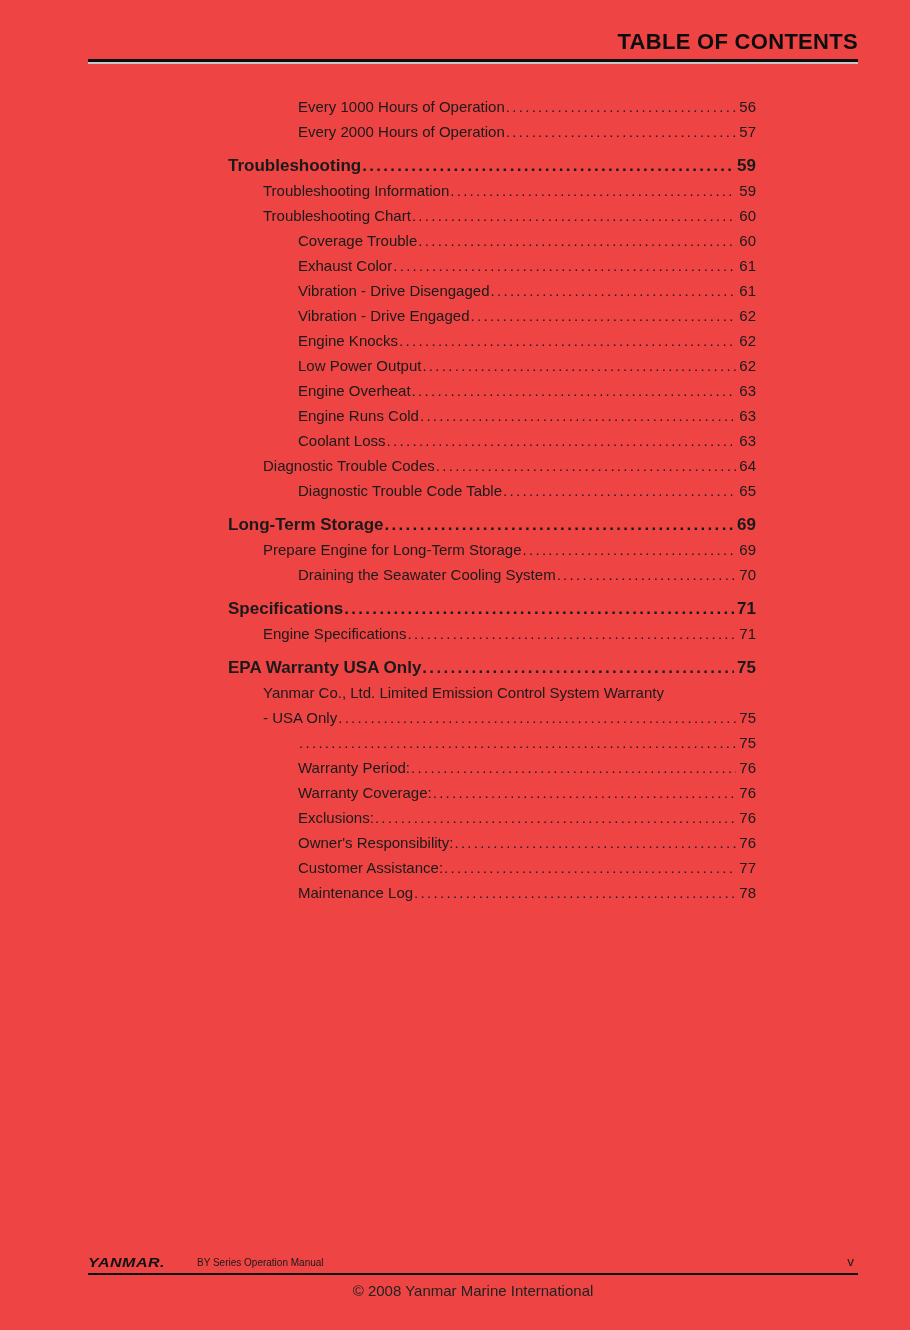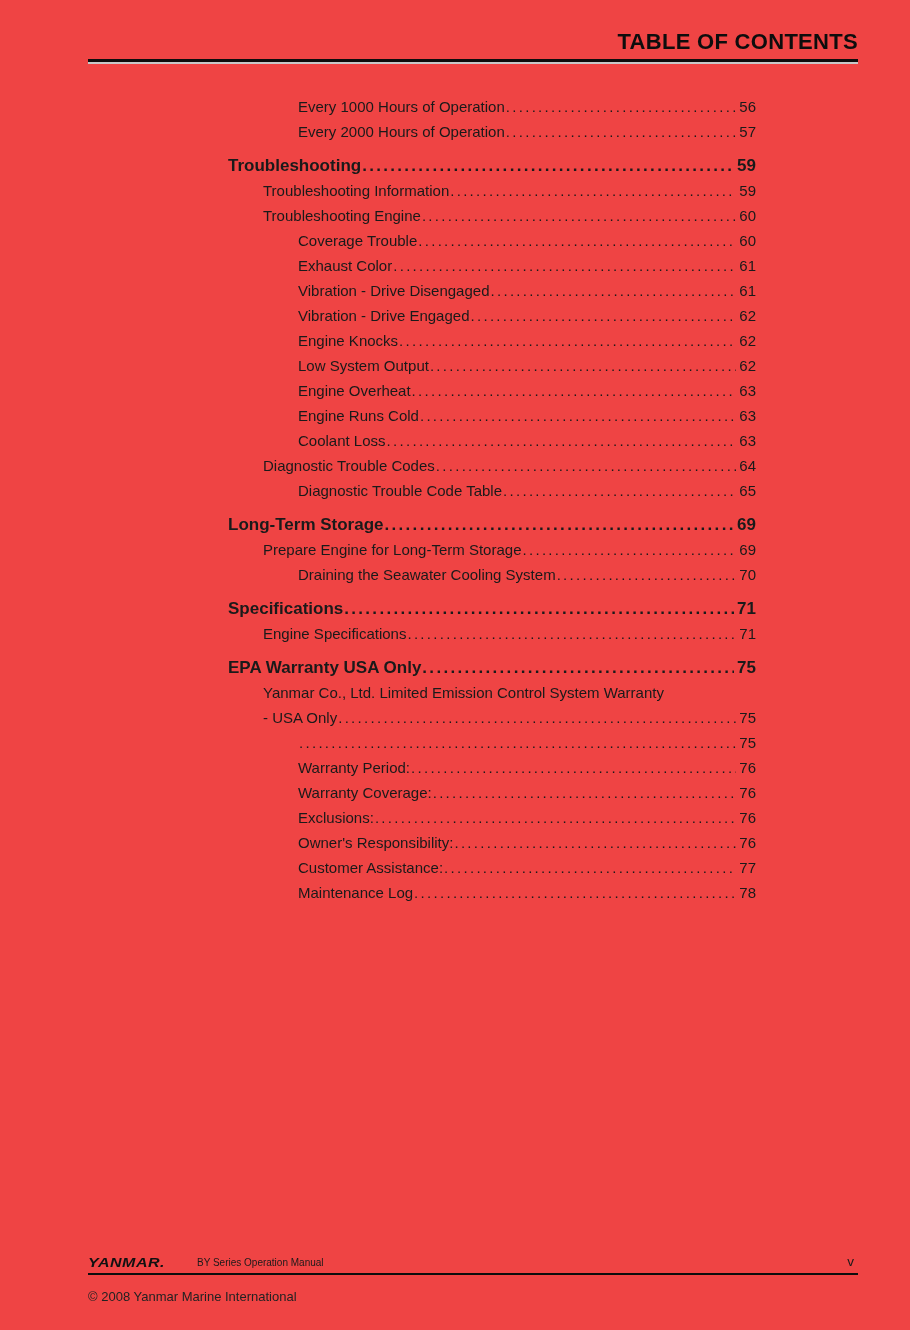--- a/index.html
+++ b/index.html
@@ -114,23 +114,23 @@
   .page-num {
     font-size: 13.5px;
     color: #1a1a1a;
     padding-right: 4px;
   }
   .footer-rule {
     border-top: 2px solid #0d0d0d;
     margin-top: 3px;
   }
   .copyright {
-    margin-top: 14px;
-    text-align: left;
-    font-size: 13px;
+    margin-top: 7px;
+    text-align: center;
+    font-size: 15px;
     color: #222;
   }
 </style>
 </head>
 <body>
 
 <div class="page">
 
   <div class="header">
     <h1>TABLE OF CONTENTS</h1>
@@ -151,21 +151,21 @@
         <span class="toc-label">Troubleshooting</span>
         <span class="dots"></span>
         <span class="toc-page">59</span>
       </div>
       <div class="toc-entry level-2">
         <span class="toc-label">Troubleshooting Information</span>
         <span class="dots"></span>
         <span class="toc-page">59</span>
       </div>
       <div class="toc-entry level-2">
-        <span class="toc-label">Troubleshooting Engine</span>
+        <span class="toc-label">Troubleshooting Chart</span>
         <span class="dots"></span>
         <span class="toc-page">60</span>
       </div>
       <div class="toc-entry level-3">
         <span class="toc-label">Coverage Trouble</span>
         <span class="dots"></span>
         <span class="toc-page">60</span>
       </div>
       <div class="toc-entry level-3">
         <span class="toc-label">Exhaust Color</span>
@@ -181,21 +181,21 @@
         <span class="toc-label">Vibration - Drive Engaged</span>
         <span class="dots"></span>
         <span class="toc-page">62</span>
       </div>
       <div class="toc-entry level-3">
         <span class="toc-label">Engine Knocks</span>
         <span class="dots"></span>
         <span class="toc-page">62</span>
       </div>
       <div class="toc-entry level-3">
-        <span class="toc-label">Low System Output</span>
+        <span class="toc-label">Low Power Output</span>
         <span class="dots"></span>
         <span class="toc-page">62</span>
       </div>
       <div class="toc-entry level-3">
         <span class="toc-label">Engine Overheat</span>
         <span class="dots"></span>
         <span class="toc-page">63</span>
       </div>
       <div class="toc-entry level-3">
         <span class="toc-label">Engine Runs Cold</span>

